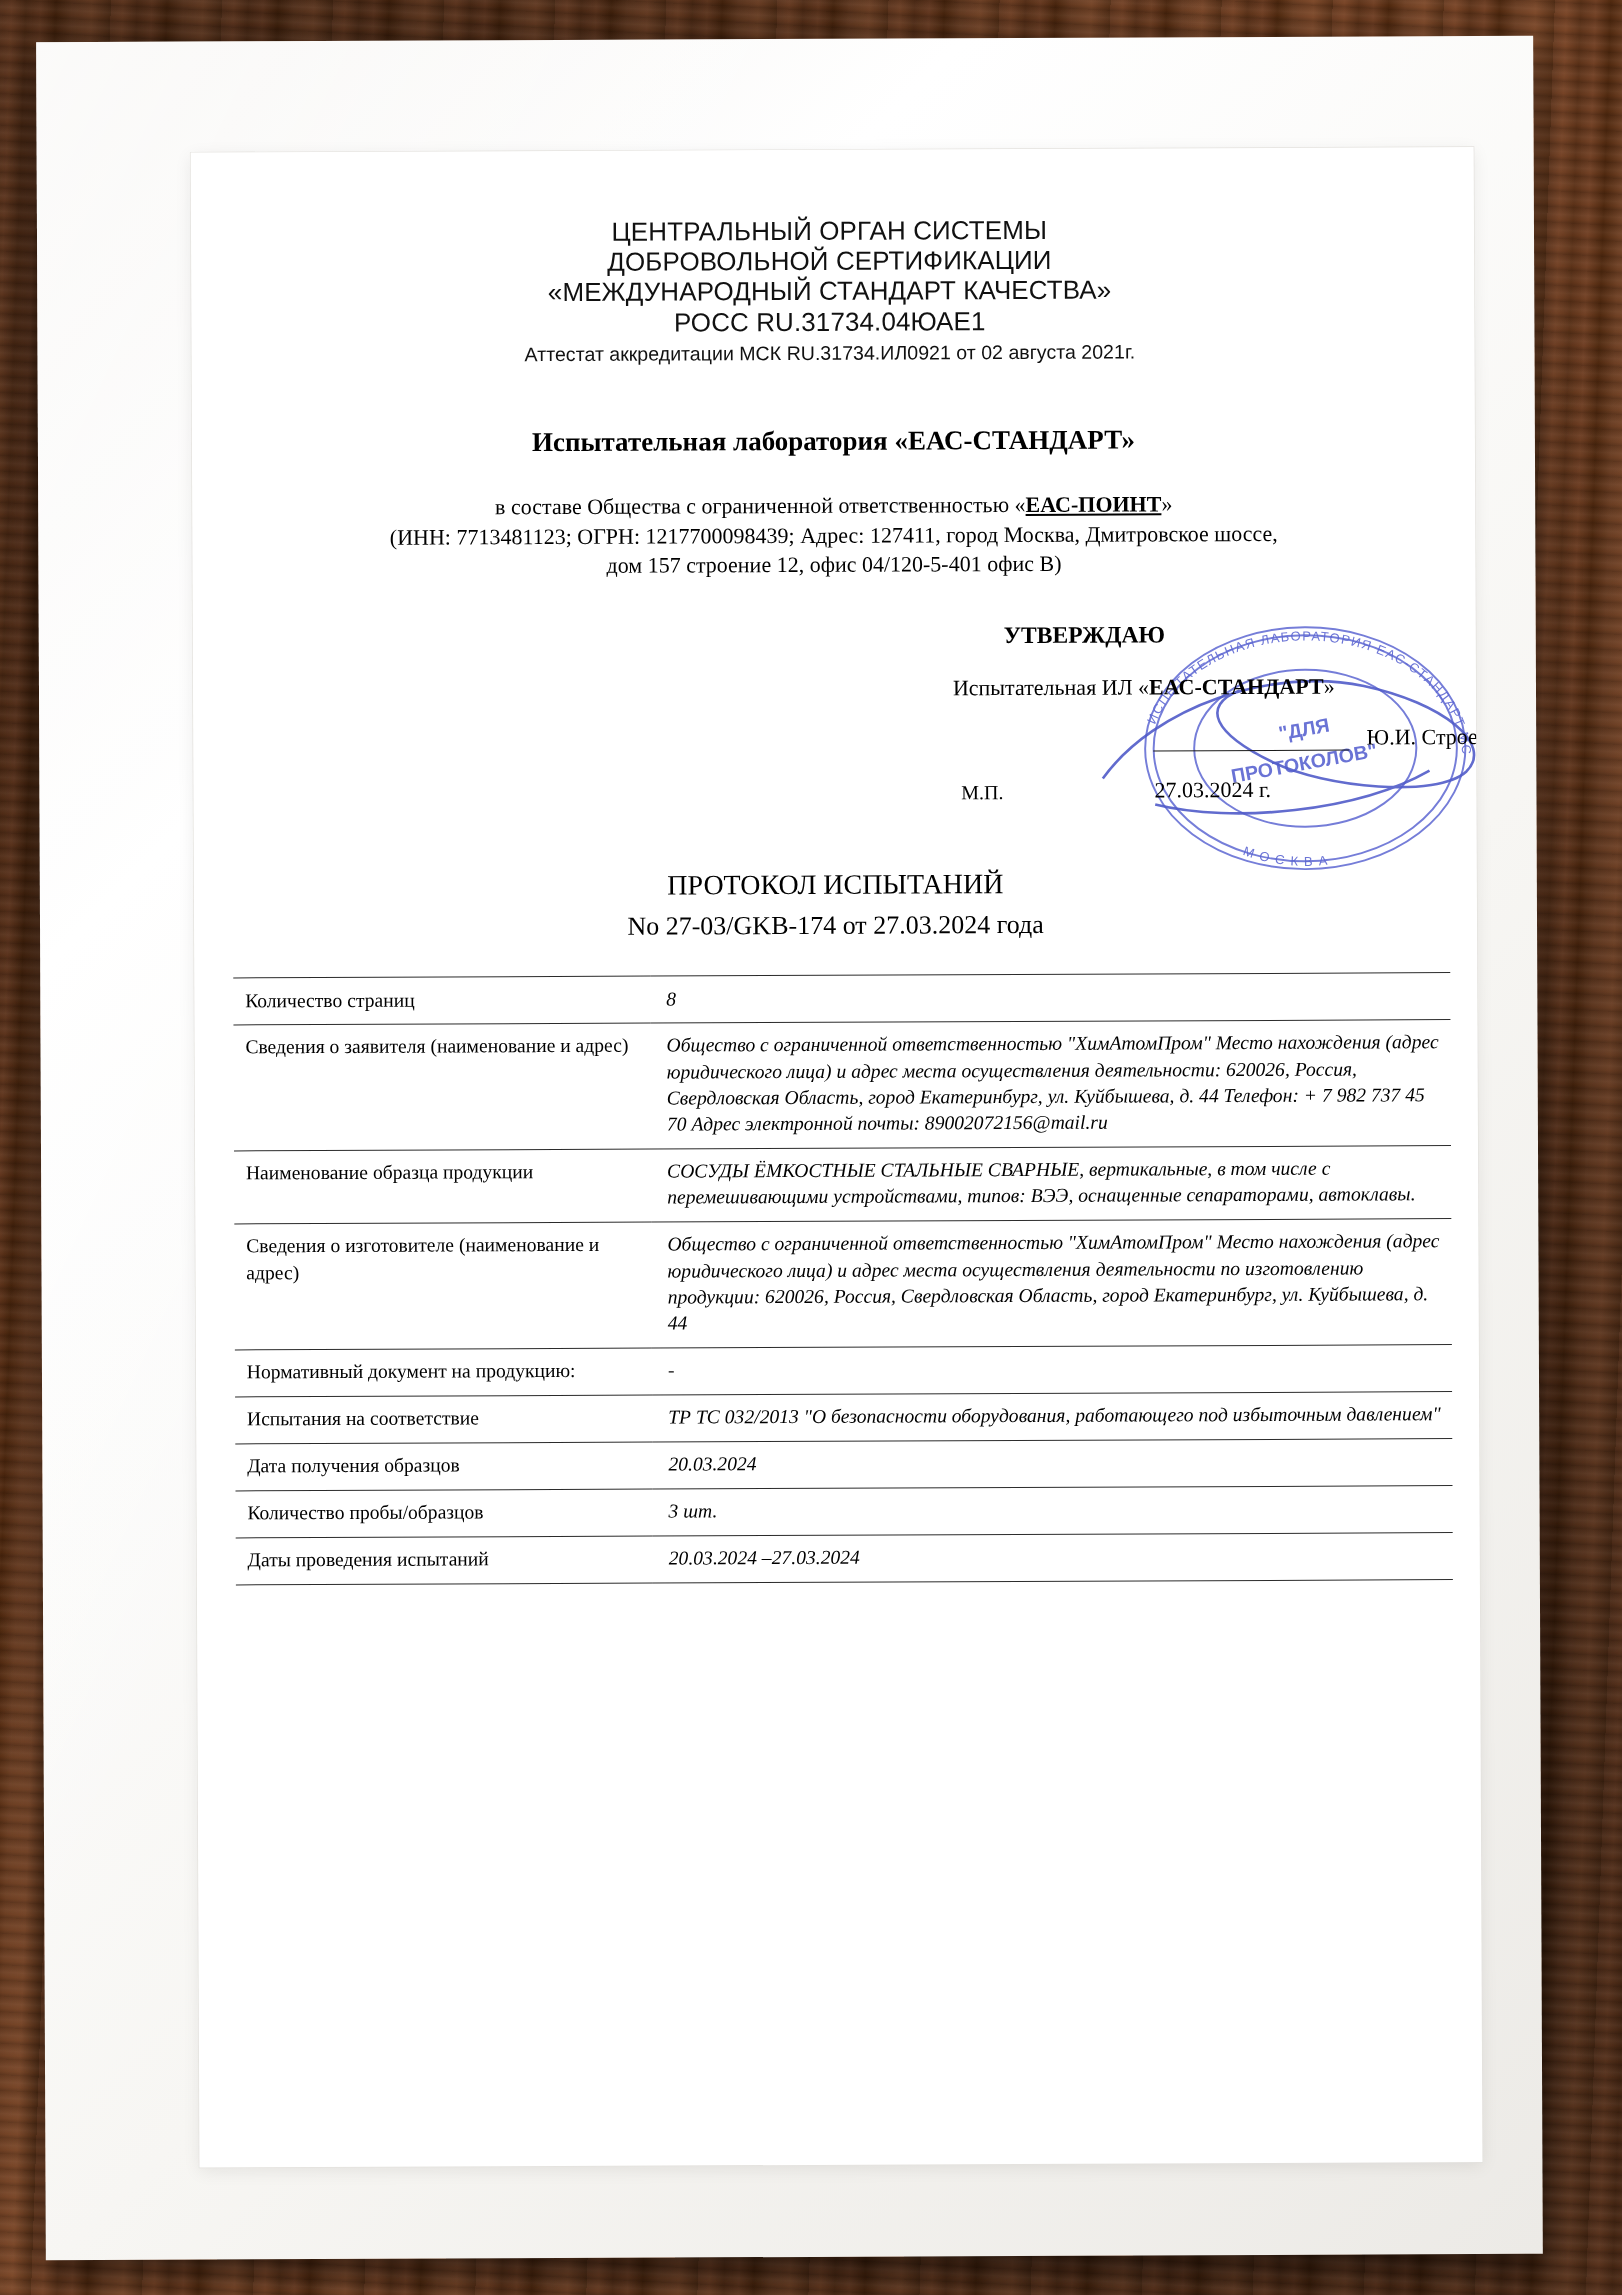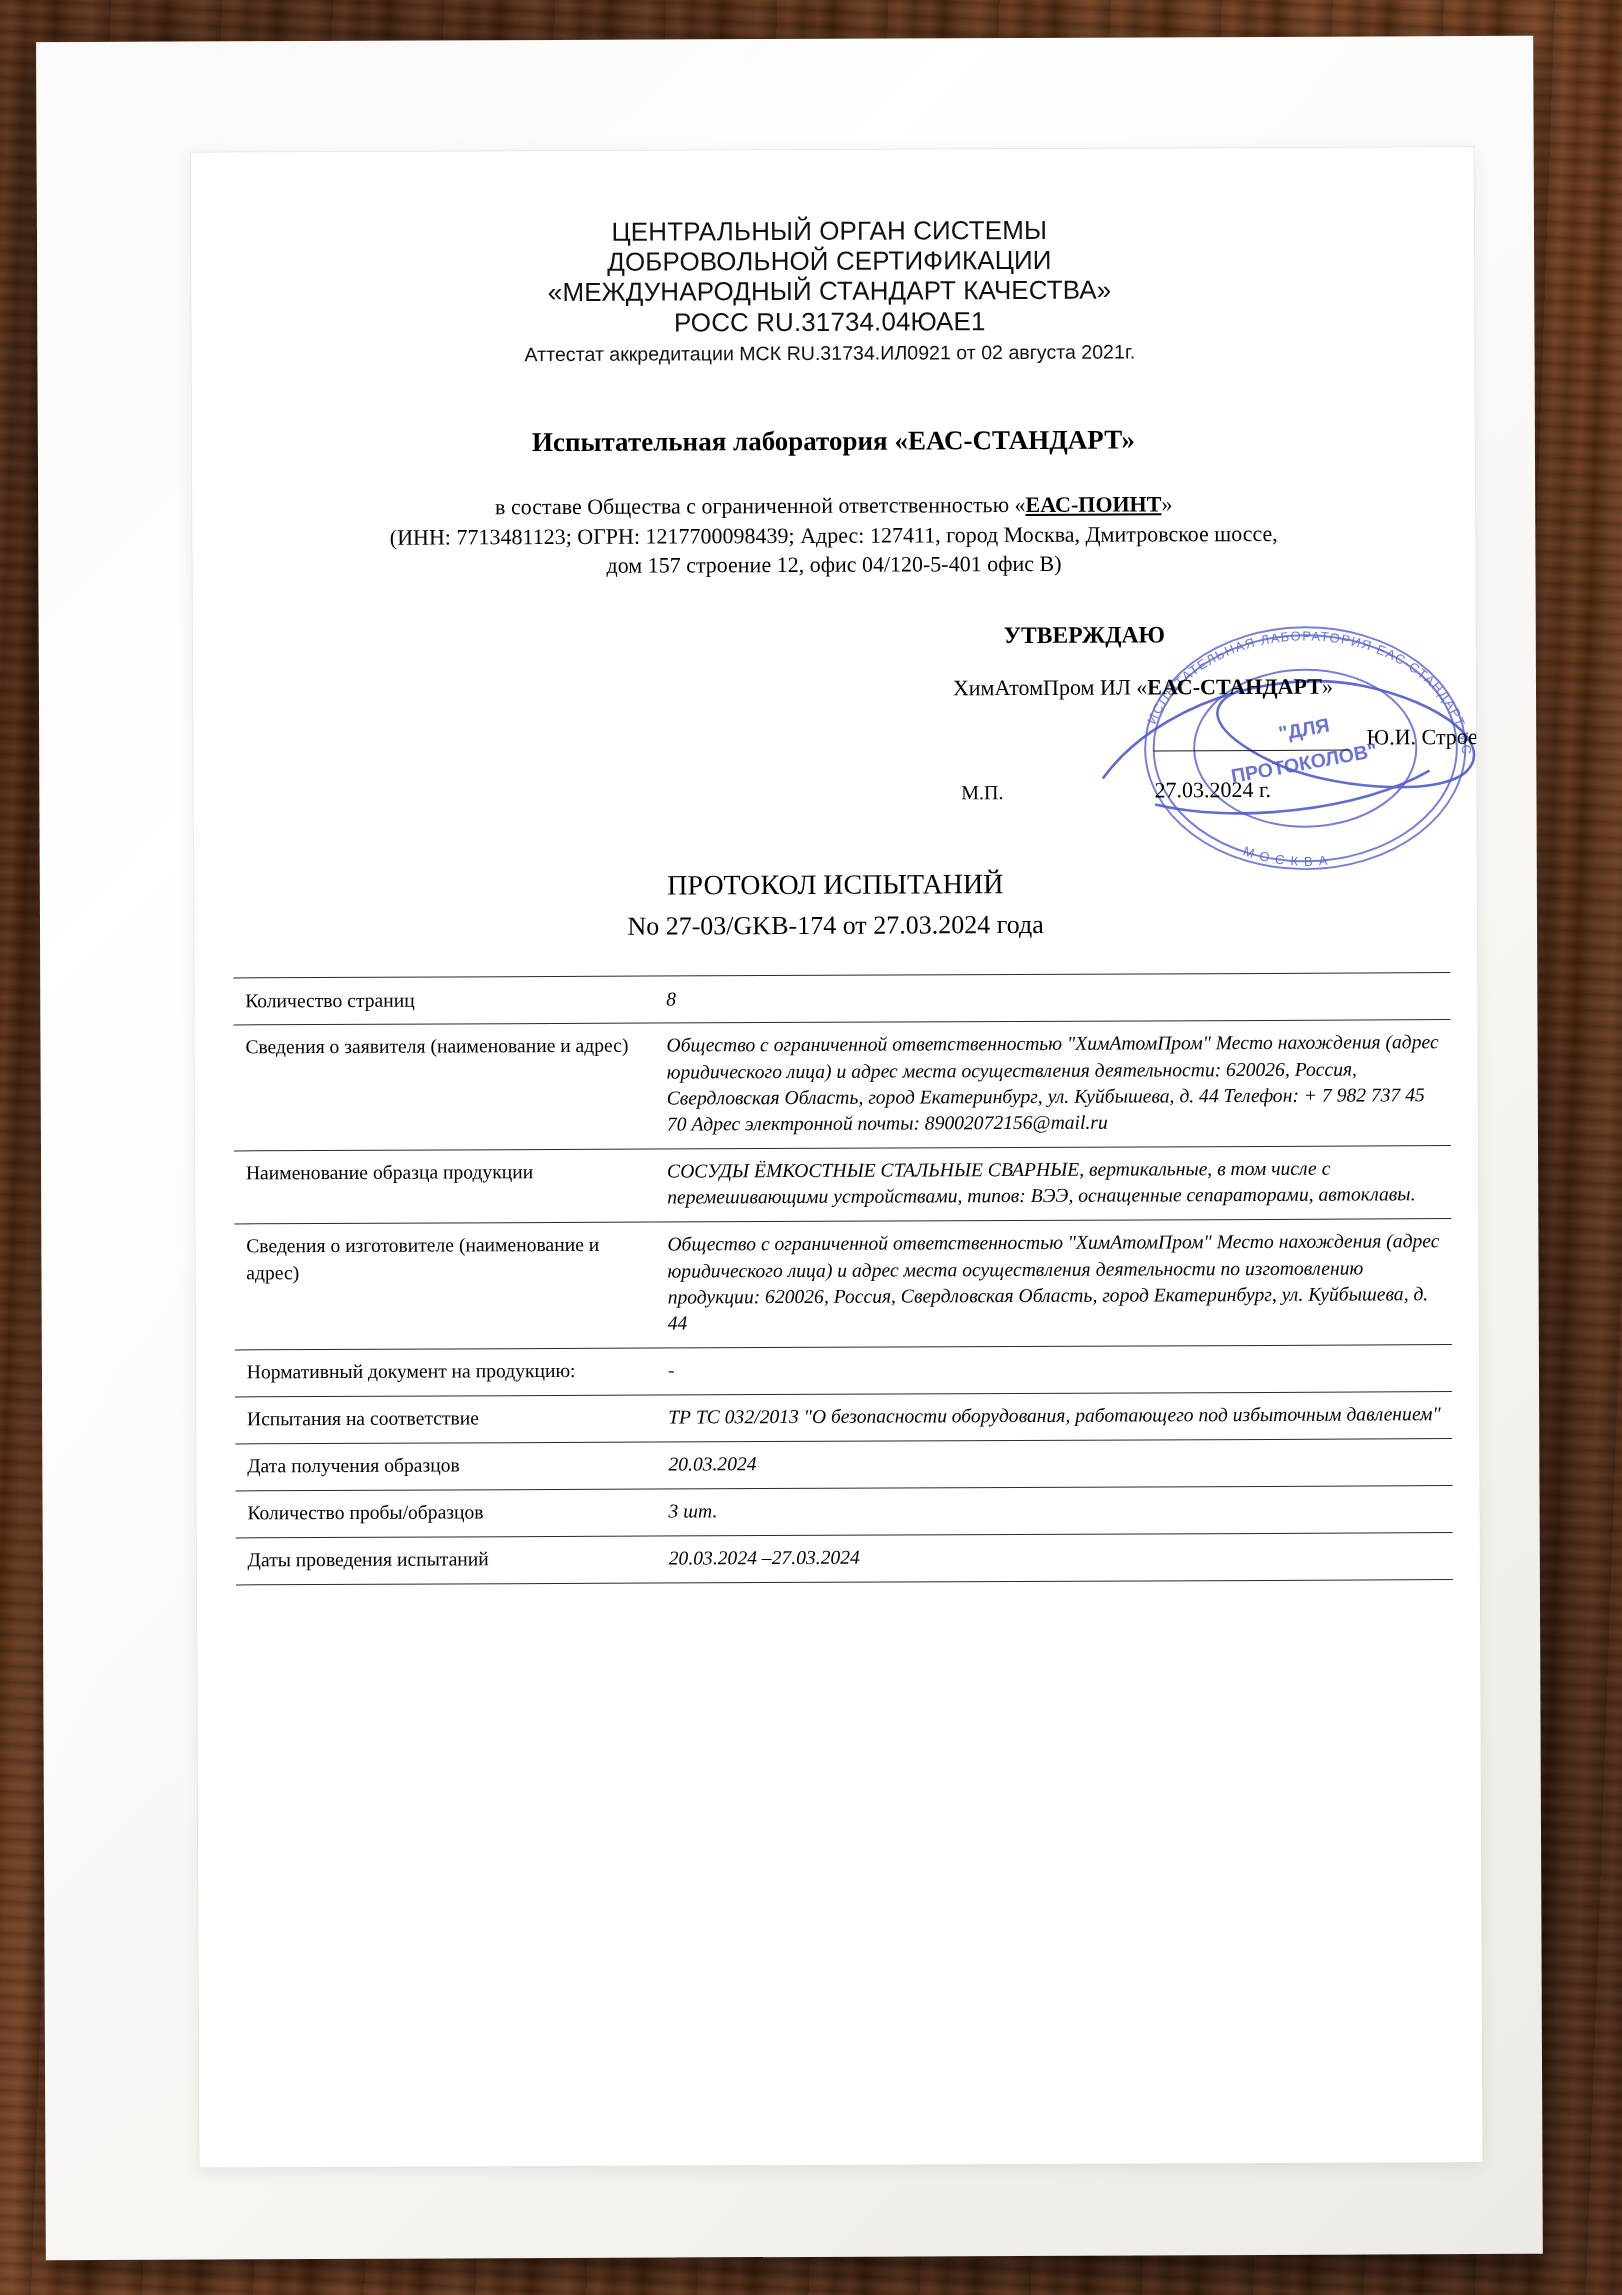--- a/index.html
+++ b/index.html
@@ -285,21 +285,21 @@
             <g fill="none" stroke="#2b38bd" stroke-width="4" opacity="0.9">
               <path d="M40 260 C 120 150, 300 90, 440 120 C 560 146, 640 210, 596 252 C 552 292, 380 276, 300 236 C 210 192, 190 150, 250 126"></path>
               <path d="M120 300 C 240 330, 430 312, 540 250"></path>
             </g>
           </svg>
         </div>
 
         <div class="approve">
           <div class="utv">УТВЕРЖДАЮ</div>
           <div class="ruk">
-            <span>ХимАтомПром ИЛ «</span><b>ЕАС-СТАНДАРТ</b><span>»</span>
+            <span>Испытательная ИЛ «</span><b>ЕАС-СТАНДАРТ</b><span>»</span>
           </div>
           <div class="sig-row">
             <span class="sig-line"></span>
             <span>Ю.И. Строев</span>
           </div>
           <div class="mp-row">
             <span>М.П.</span>
             <span class="date">27.03.2024 г.</span>
           </div>
         </div>

